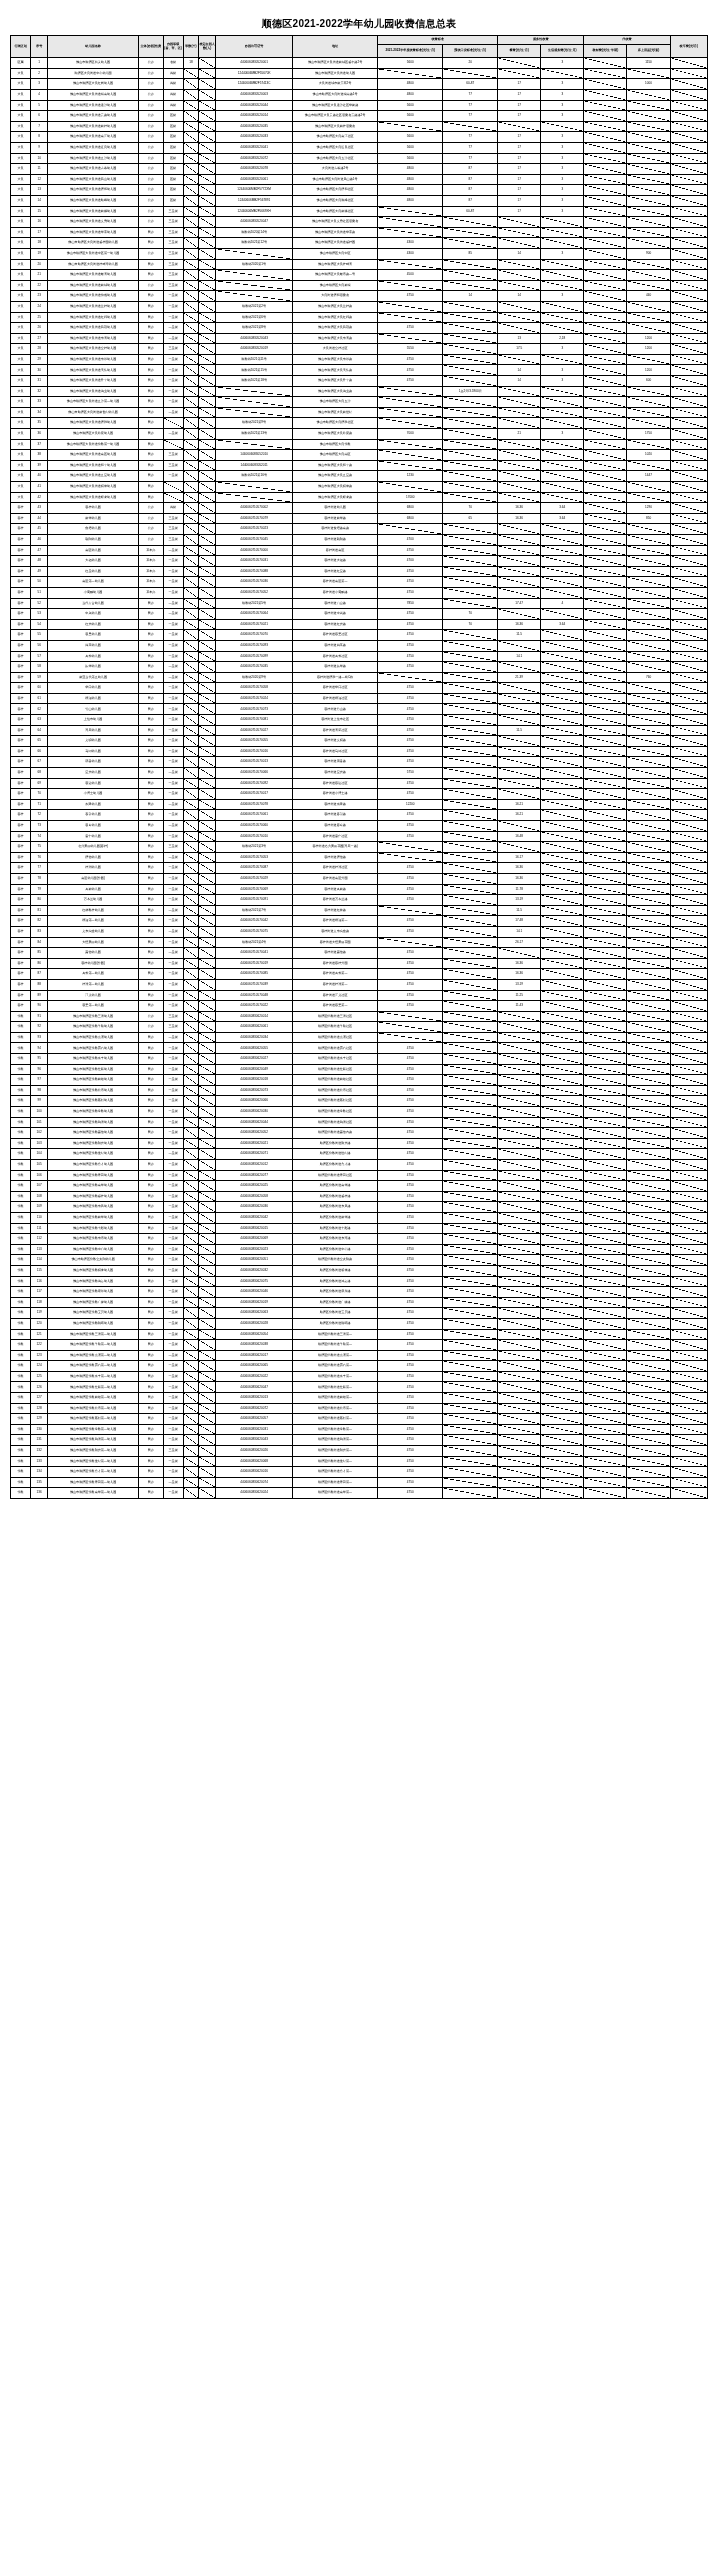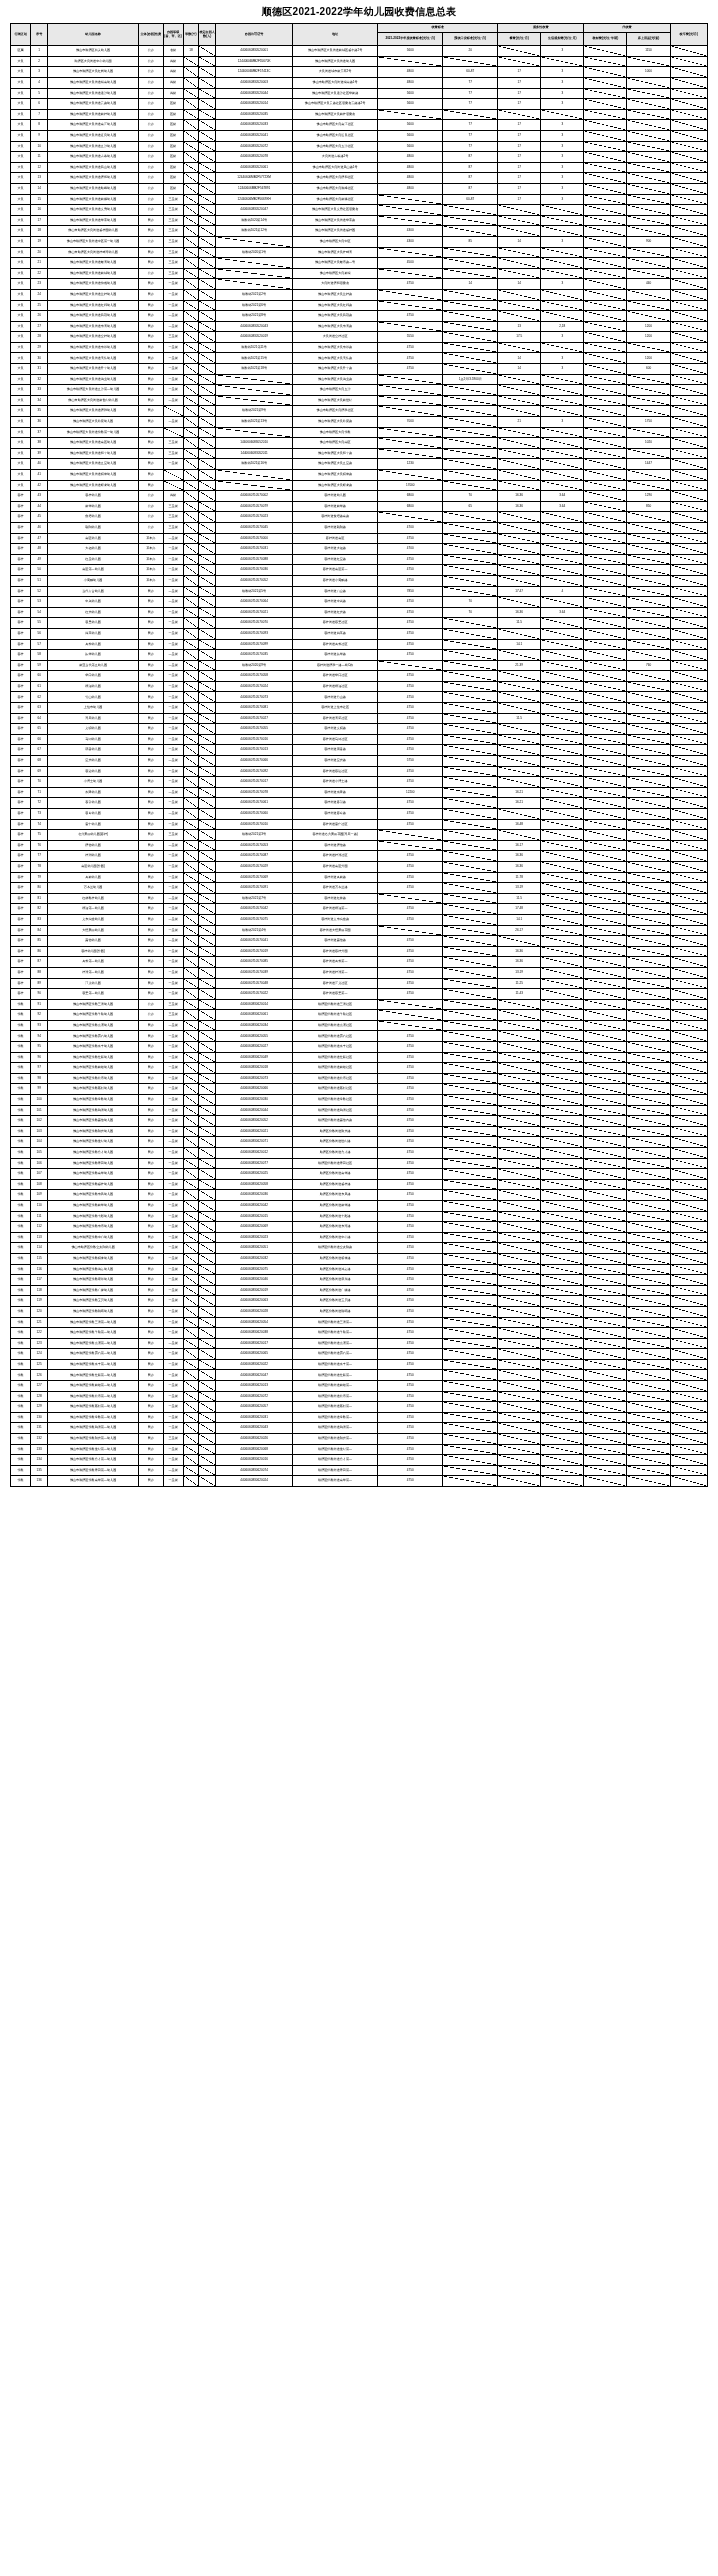--- a/index.html
+++ b/index.html
@@ -14,20 +14,21 @@
     position: relative;
     padding: 2.7px 0 0 0;
   }
   .doc-title {
     text-align: center;
     font-size: 10px;
     font-weight: bold;
     letter-spacing: 0.3px;
     padding: 2.7px 0 4px 0;
     color: #000;
+    margin-top: 12px;
   }
   table.fee {
     border-collapse: collapse;
     width: 698px;
     margin: 0 auto;
     table-layout: fixed;
   }
   table.fee th, table.fee td {
     border: 0.7px solid #000;
     font-size: 3.1px;

